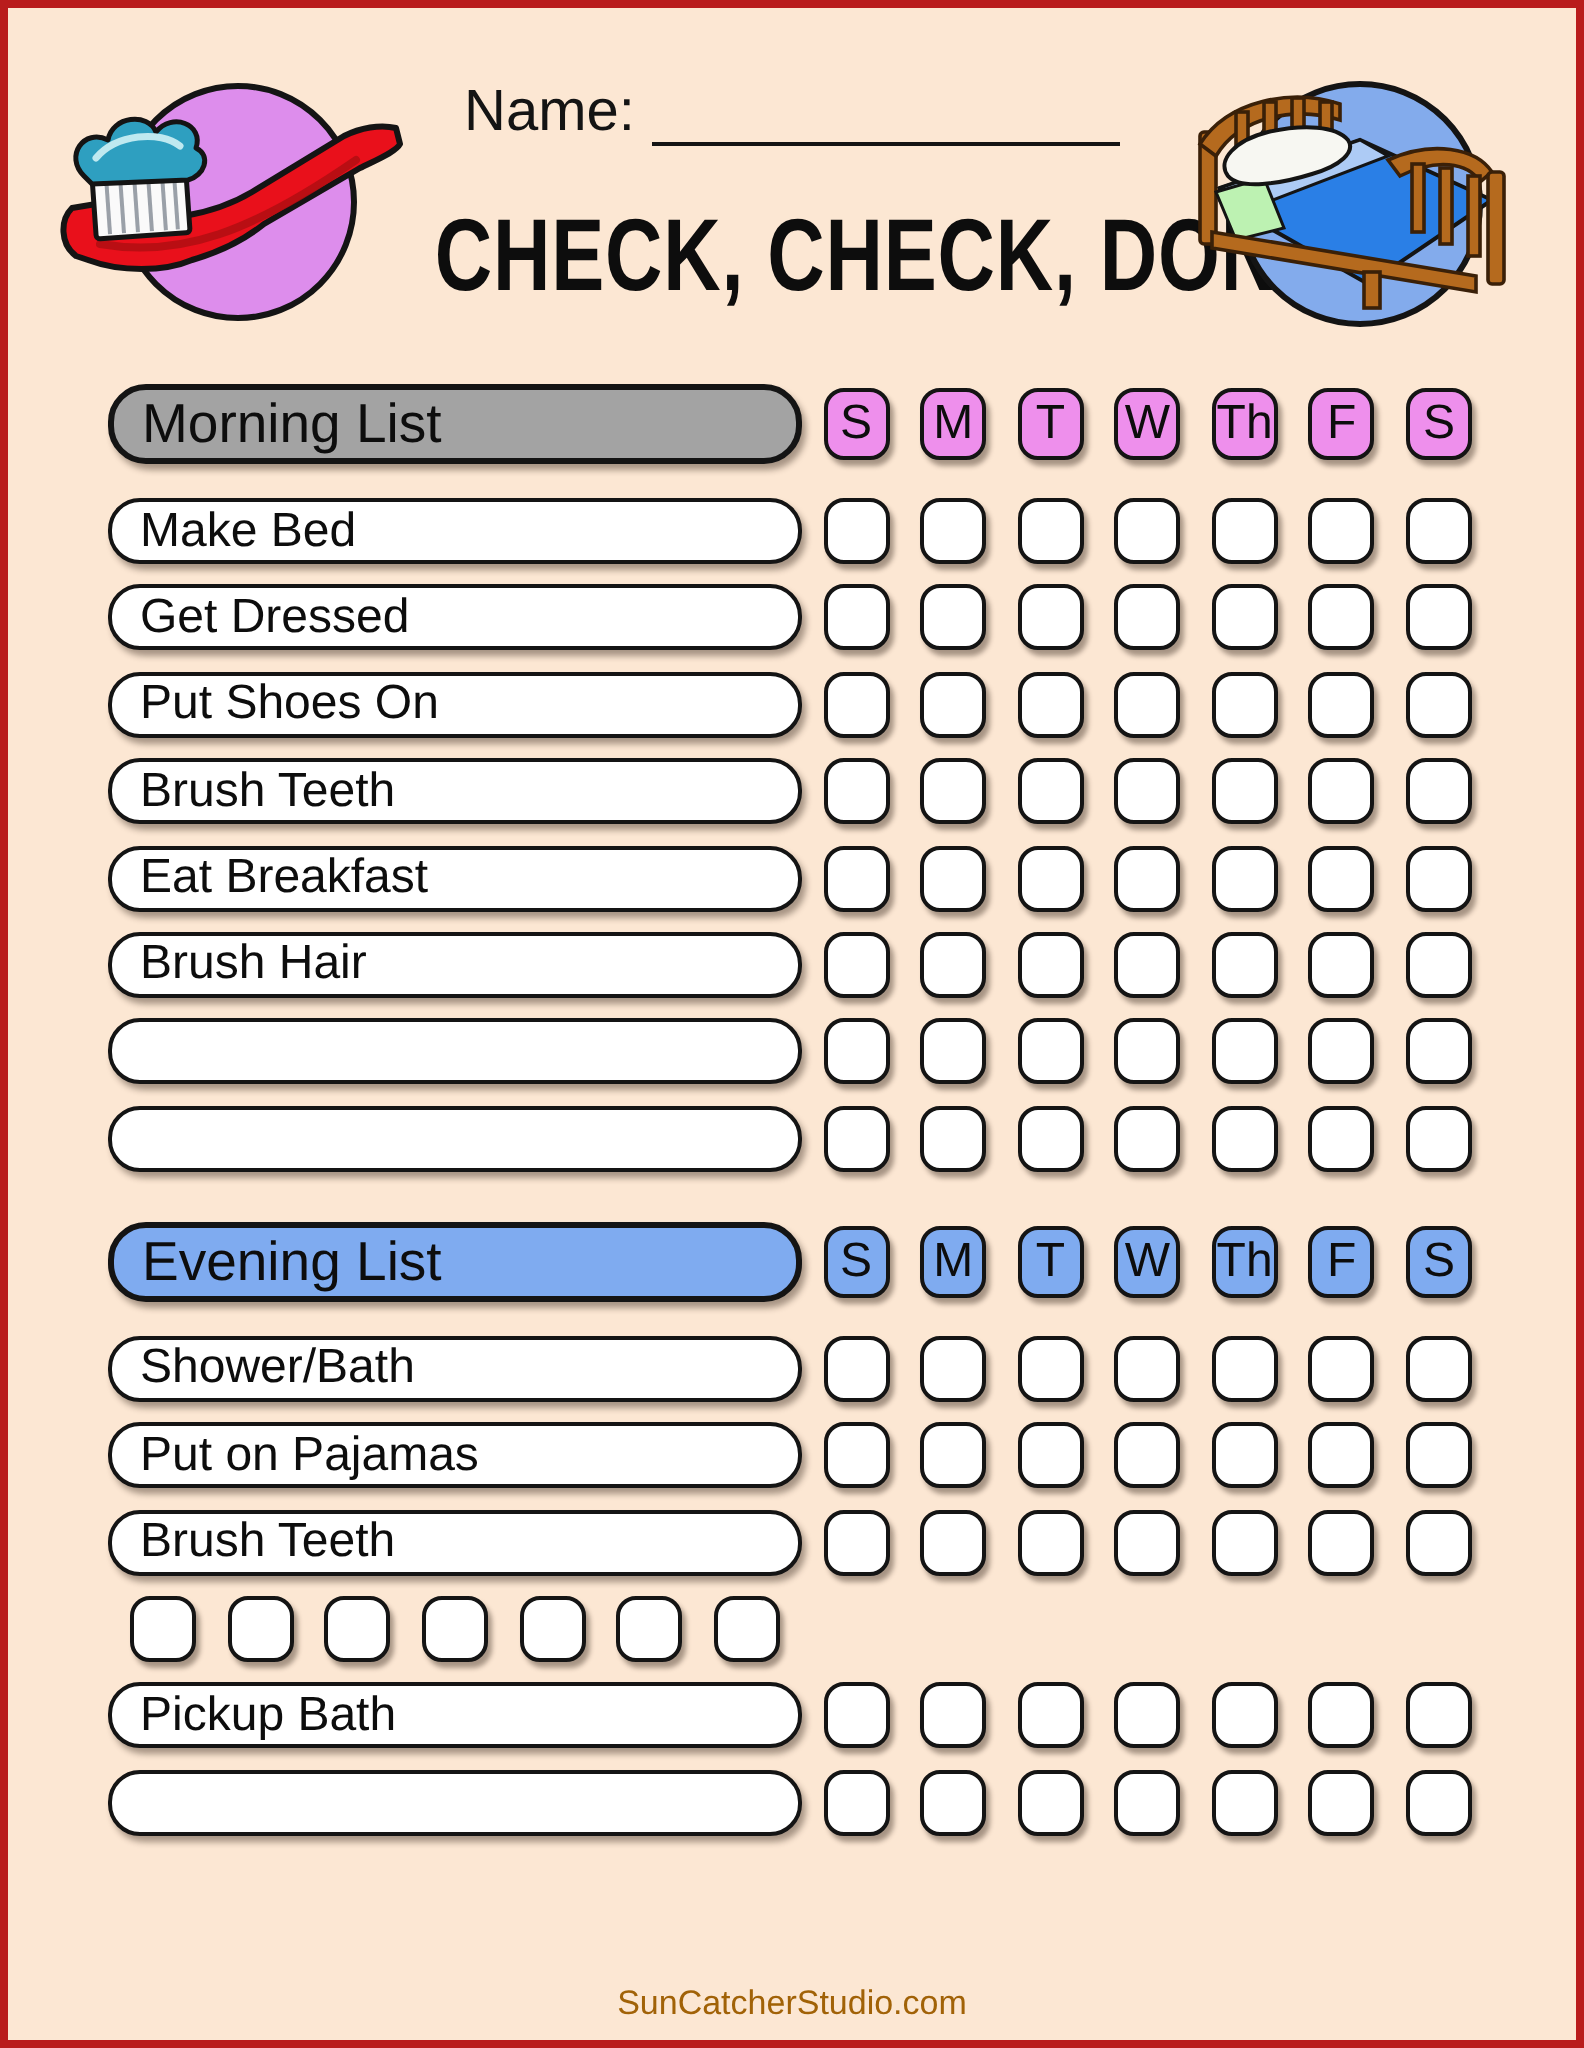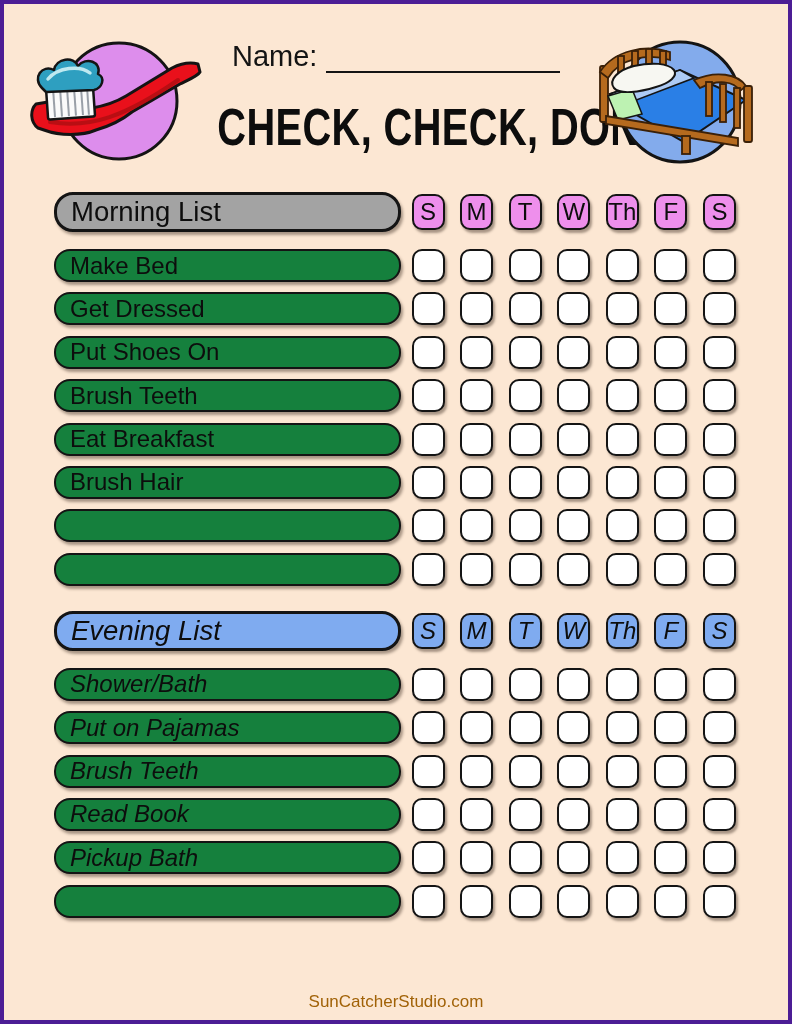--- a/index.html
+++ b/index.html
@@ -1,21 +1,21 @@
 <!DOCTYPE html>
 <html><head>
 <meta charset="utf-8">
 <style>
   html,body { margin:0; padding:0; background:#888; }
   .page {
     position:relative;
     width:792px; height:1024px;
     box-sizing:border-box;
     background:#FCE7D3;
-    border:4px solid #4c1d95;
+    border:4px solid #b91c1c;
     font-family:"Liberation Sans", sans-serif;
     overflow:hidden;
     margin:0 auto;
   }
   
   .header { position:relative; height:174px; }
   .icon-wrap { position:absolute; }
   .icon-tooth { left:26px; top:34px; }
   .icon-bed   { right:20px; top:34px; }
   .name-row {
@@ -35,29 +35,29 @@
     display:inline-block;
     transform:scaleX(0.78);
     transform-origin:center;
     font-size:51px; font-weight:bold; color:#0d0d0d;
     letter-spacing:0.5px; white-space:nowrap;
   }
   
   .content { padding:0 52px 0 50px; }
   .section { }
   .section.morning { margin-top:14px; }
-  .section.evening { margin-top:25px;font-style:italic; }
+  .section.evening { margin-top:25px; }
   .row { display:flex; align-items:center; }
   .header-row { height:40px; margin-bottom:17px; }
   .task-row   { height:33px; margin-bottom:10.4px; }
   .pill {
     box-sizing:border-box;
     width:347px;
     border:2.5px solid #141414;
-    background:#15803d;
+    background:#ffffff;
     display:flex; align-items:center;
     padding-left:14px;
     box-shadow:2px 3px 3px rgba(40,25,15,0.40);
     color:#0d0d0d;
     overflow:hidden; white-space:nowrap;
   }
   .section-pill {
     height:40px; border-radius:19px; border-width:3px;
     font-size:27.5px;
   }
@@ -314,21 +314,20 @@
             <div class="checkbox"></div>
             <div class="checkbox"></div>
             <div class="checkbox"></div>
             <div class="checkbox"></div>
             <div class="checkbox"></div>
             <div class="checkbox"></div>
             <div class="checkbox"></div>
           </div>
         </div>
         <div class="row task-row">
-          <div class="pill task-pill">Read Book</div>
           <div class="days">
             <div class="checkbox"></div>
             <div class="checkbox"></div>
             <div class="checkbox"></div>
             <div class="checkbox"></div>
             <div class="checkbox"></div>
             <div class="checkbox"></div>
             <div class="checkbox"></div>
           </div>
         </div>

